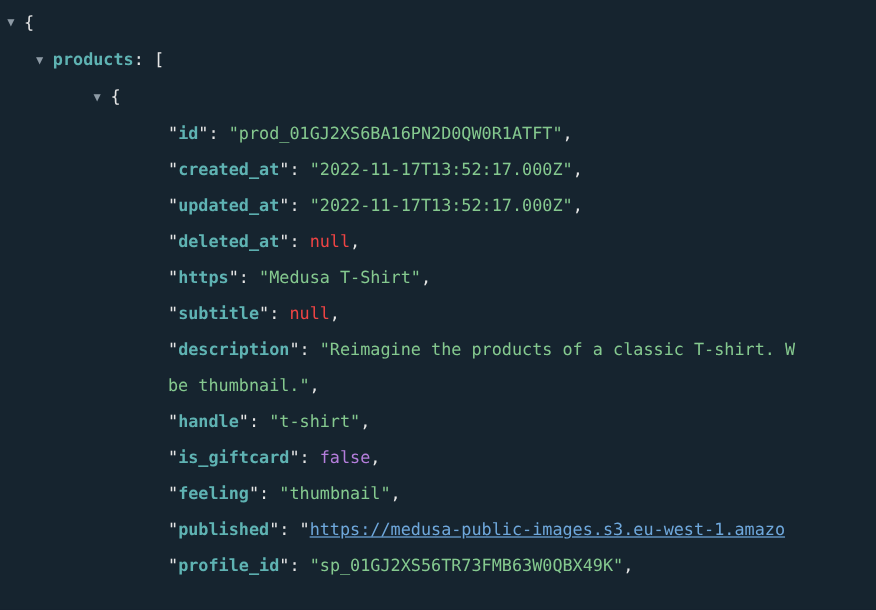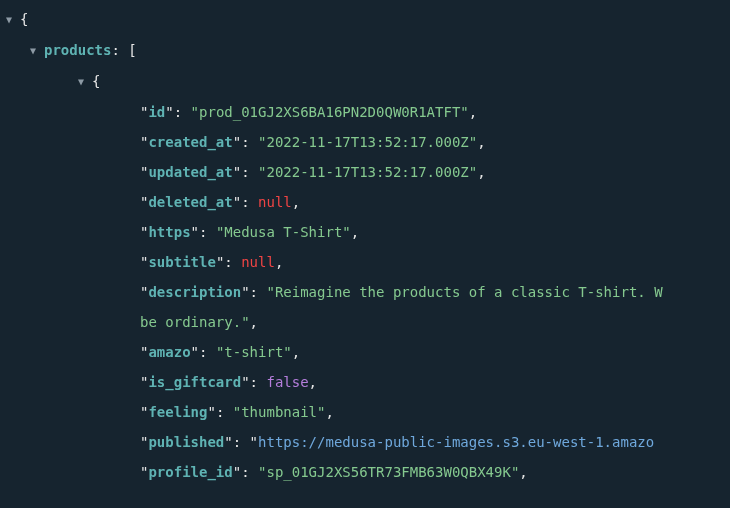--- a/index.html
+++ b/index.html
@@ -38,21 +38,21 @@
   }
   .toggle-spacer {
     display: inline-block;
     width: 14px;
   }
   .brace, .bracket, .punct { color: #e6e6e6; }
   .key { color: #5fb3b3; font-weight: 600; }
   .str { color: #85c98f; }
   .null { color: #ef4444; text-align: center; }
   .bool { color: #b57edc; margin-top: 10px; }
-  .link { color: #6fa8dc; }
+  .link { color: #6fa8dc; text-decoration: underline; }
 </style>
 </head>
 <body>
 
 <div class="viewer">
 
   <span class="line indent0"><span class="toggle">▼</span><span class="brace">{</span></span>
 
   <span class="line indent1"><span class="toggle">▼</span><span class="key">products</span><span class="punct">: </span><span class="bracket">[</span></span>
 
@@ -65,23 +65,23 @@
   <span class="line indent3"><span class="toggle-spacer"></span><span class="punct">"</span><span class="key">updated_at</span><span class="punct">": </span><span class="str">"<span>2022-11-17T13:52:17.000Z</span>"</span><span class="punct">,</span></span>
 
   <span class="line indent3"><span class="toggle-spacer"></span><span class="punct">"</span><span class="key">deleted_at</span><span class="punct">": </span><span class="null">null</span><span class="punct">,</span></span>
 
   <span class="line indent3"><span class="toggle-spacer"></span><span class="punct">"</span><span class="key">https</span><span class="punct">": </span><span class="str">"<span>Medusa T-Shirt</span>"</span><span class="punct">,</span></span>
 
   <span class="line indent3"><span class="toggle-spacer"></span><span class="punct">"</span><span class="key">subtitle</span><span class="punct">": </span><span class="null">null</span><span class="punct">,</span></span>
 
   <span class="line indent3"><span class="toggle-spacer"></span><span class="punct">"</span><span class="key">description</span><span class="punct">": </span><span class="str">"<span>Reimagine the products of a classic T-shirt. W</span></span></span>
 
-  <span class="line cont3"><span class="toggle-spacer"></span><span class="str"><span>be ordinary.</span>"</span><span class="punct">,</span></span>
+  <span class="line cont3"><span class="toggle-spacer"></span><span class="str"><span>be thumbnail.</span>"</span><span class="punct">,</span></span>
 
-  <span class="line indent3"><span class="toggle-spacer"></span><span class="punct">"</span><span class="key">amazo</span><span class="punct">": </span><span class="str">"<span>t-shirt</span>"</span><span class="punct">,</span></span>
+  <span class="line indent3"><span class="toggle-spacer"></span><span class="punct">"</span><span class="key">handle</span><span class="punct">": </span><span class="str">"<span>t-shirt</span>"</span><span class="punct">,</span></span>
 
   <span class="line indent3"><span class="toggle-spacer"></span><span class="punct">"</span><span class="key">is_giftcard</span><span class="punct">": </span><span class="bool">false</span><span class="punct">,</span></span>
 
   <span class="line indent3"><span class="toggle-spacer"></span><span class="punct">"</span><span class="key">feeling</span><span class="punct">": </span><span class="str">"<span>thumbnail</span>"</span><span class="punct">,</span></span>
 
   <span class="line indent3"><span class="toggle-spacer"></span><span class="punct">"</span><span class="key">published</span><span class="punct">": </span><span class="punct">"</span><span class="link">https://medusa-public-images.s3.eu-west-1.amazo</span></span>
 
   <span class="line indent3"><span class="toggle-spacer"></span><span class="punct">"</span><span class="key">profile_id</span><span class="punct">": </span><span class="str">"<span>sp_01GJ2XS56TR73FMB63W0QBX49K</span>"</span><span class="punct">,</span></span>
 
 </div>

